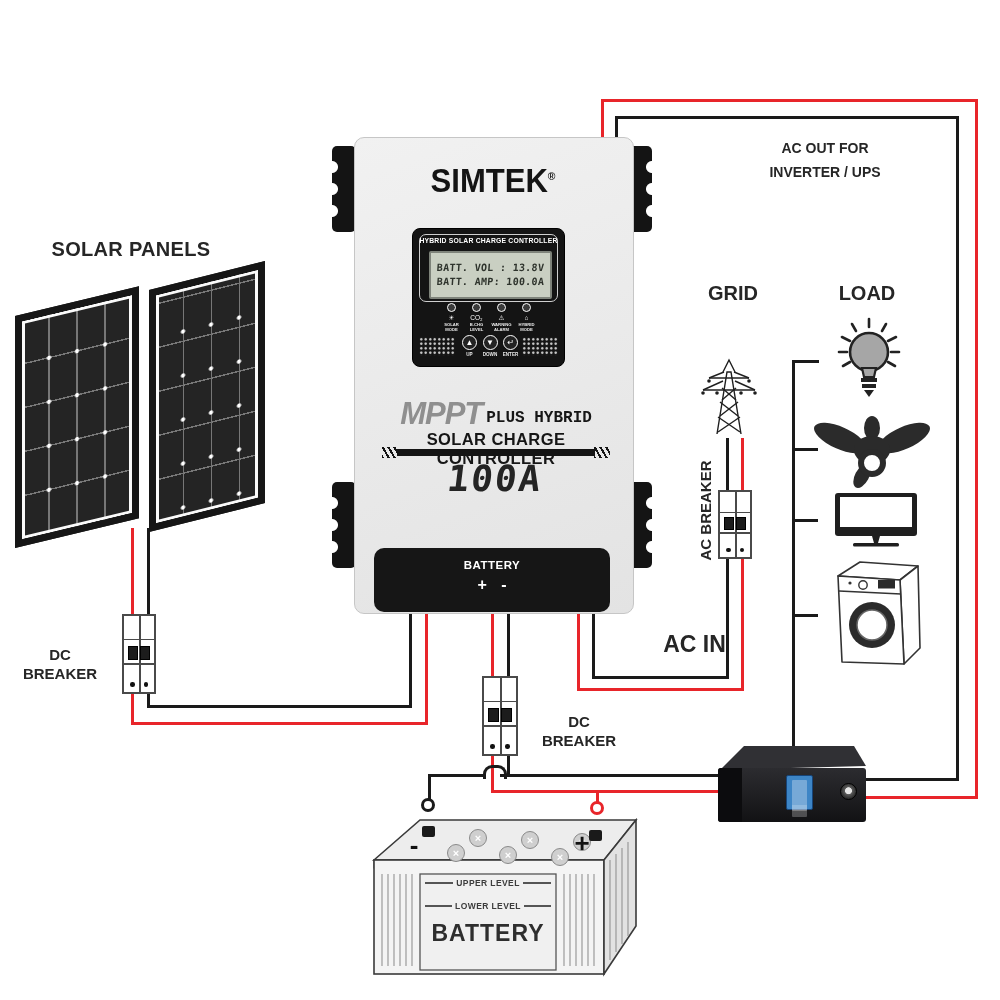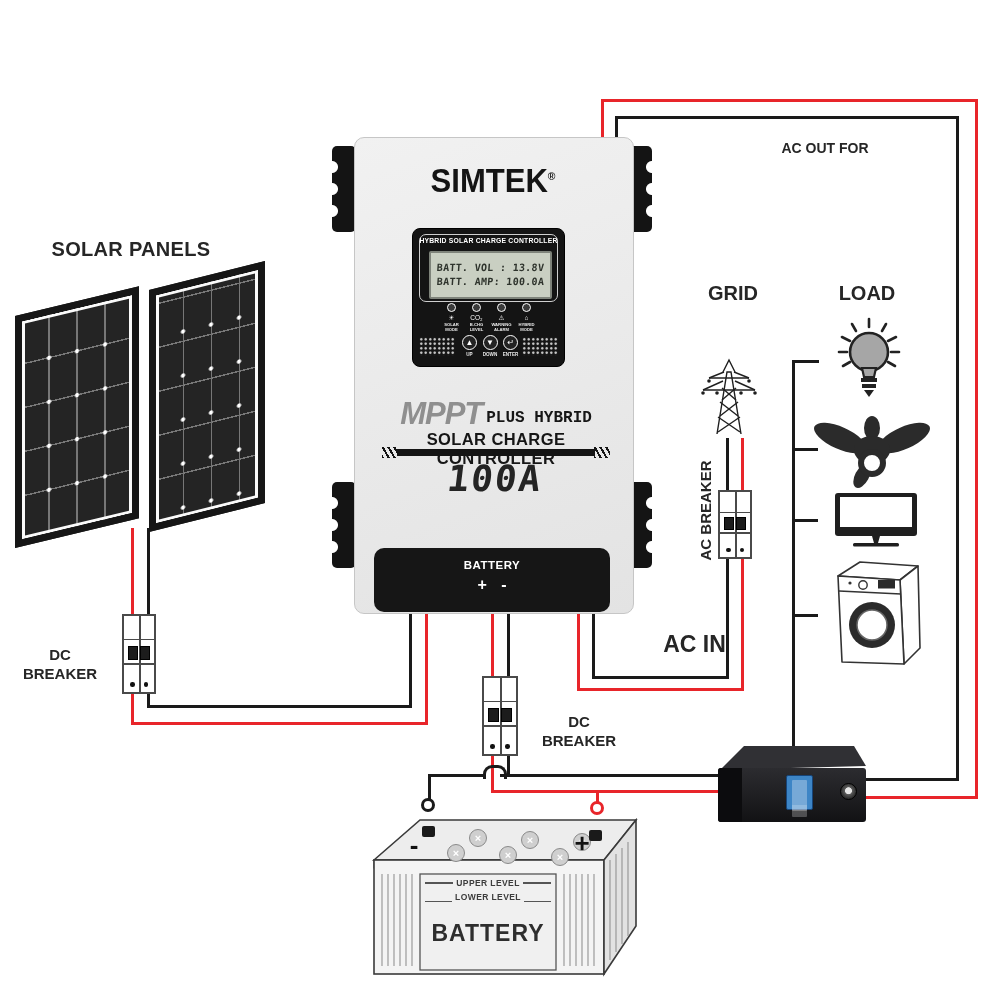--- a/index.html
+++ b/index.html
@@ -254,20 +254,21 @@
 
   <div class="tblock">
     <div class="tcol">
       <div class="tname">BATTERY</div>
       <div class="tpol">+ -</div>
     </div>
   </div>
 
   <div class="lbl" style="left:700px;top:136px;width:250px;font-size:14px;line-height:24px;">
     <div>AC OUT FOR</div>
+    <div>INVERTER / UPS</div>
   </div>
   <div class="lbl" style="left:701px;top:282px;width:64px;font-size:20px;">GRID</div>
   <div class="lbl" style="left:834px;top:282px;width:66px;font-size:20px;">LOAD</div>
   <div class="lbl" style="left:642px;top:631px;width:105px;font-size:23px;">AC IN</div>
 
   <svg class="abs" style="left:697px;top:356px;z-index:2;" width="64" height="80" viewBox="0 0 64 80">
     <g stroke="#1f1f1f" stroke-width="1.4" fill="none">
       <polyline points="26,16 32,4 38,16"></polyline>
       <polyline points="20,78 30,16 34,16 44,78"></polyline>
       <line x1="21" y1="76" x2="43" y2="61"></line>
@@ -384,21 +385,21 @@
           <text x="192" y="53" font-size="11" font-weight="bold" fill="#fff" text-anchor="middle">×</text>
       </g>
       <rect x="54" y="18" width="13" height="11" rx="2" fill="#1a1a1a"></rect>
       <rect x="221" y="22" width="13" height="11" rx="2" fill="#1a1a1a"></rect>
       <text x="46" y="46" font-size="26" font-weight="bold" fill="#111" text-anchor="middle">-</text>
       <text x="214" y="44" font-size="26" font-weight="bold" fill="#111" text-anchor="middle">+</text>
     </svg>
     <div class="bat-txt lev" style="top:70px;">
         <span>UPPER LEVEL</span>
       </div>
-    <div class="bat-txt lev" style="top:84px;align-items:flex-end;">
+    <div class="bat-txt lev" style="top:93px;">
         <span>LOWER LEVEL</span>
       </div>
     <div class="bat-txt" style="top:112px;font-size:23px;letter-spacing:1px;color:#2e2e2e;">BATTERY</div>
   </div>
 
   <div class="inv-group">
     <div class="inv-top"></div>
     <div class="inv-front"></div>
     <div class="inv-side"></div>
     <div class="inv-screen"></div>

